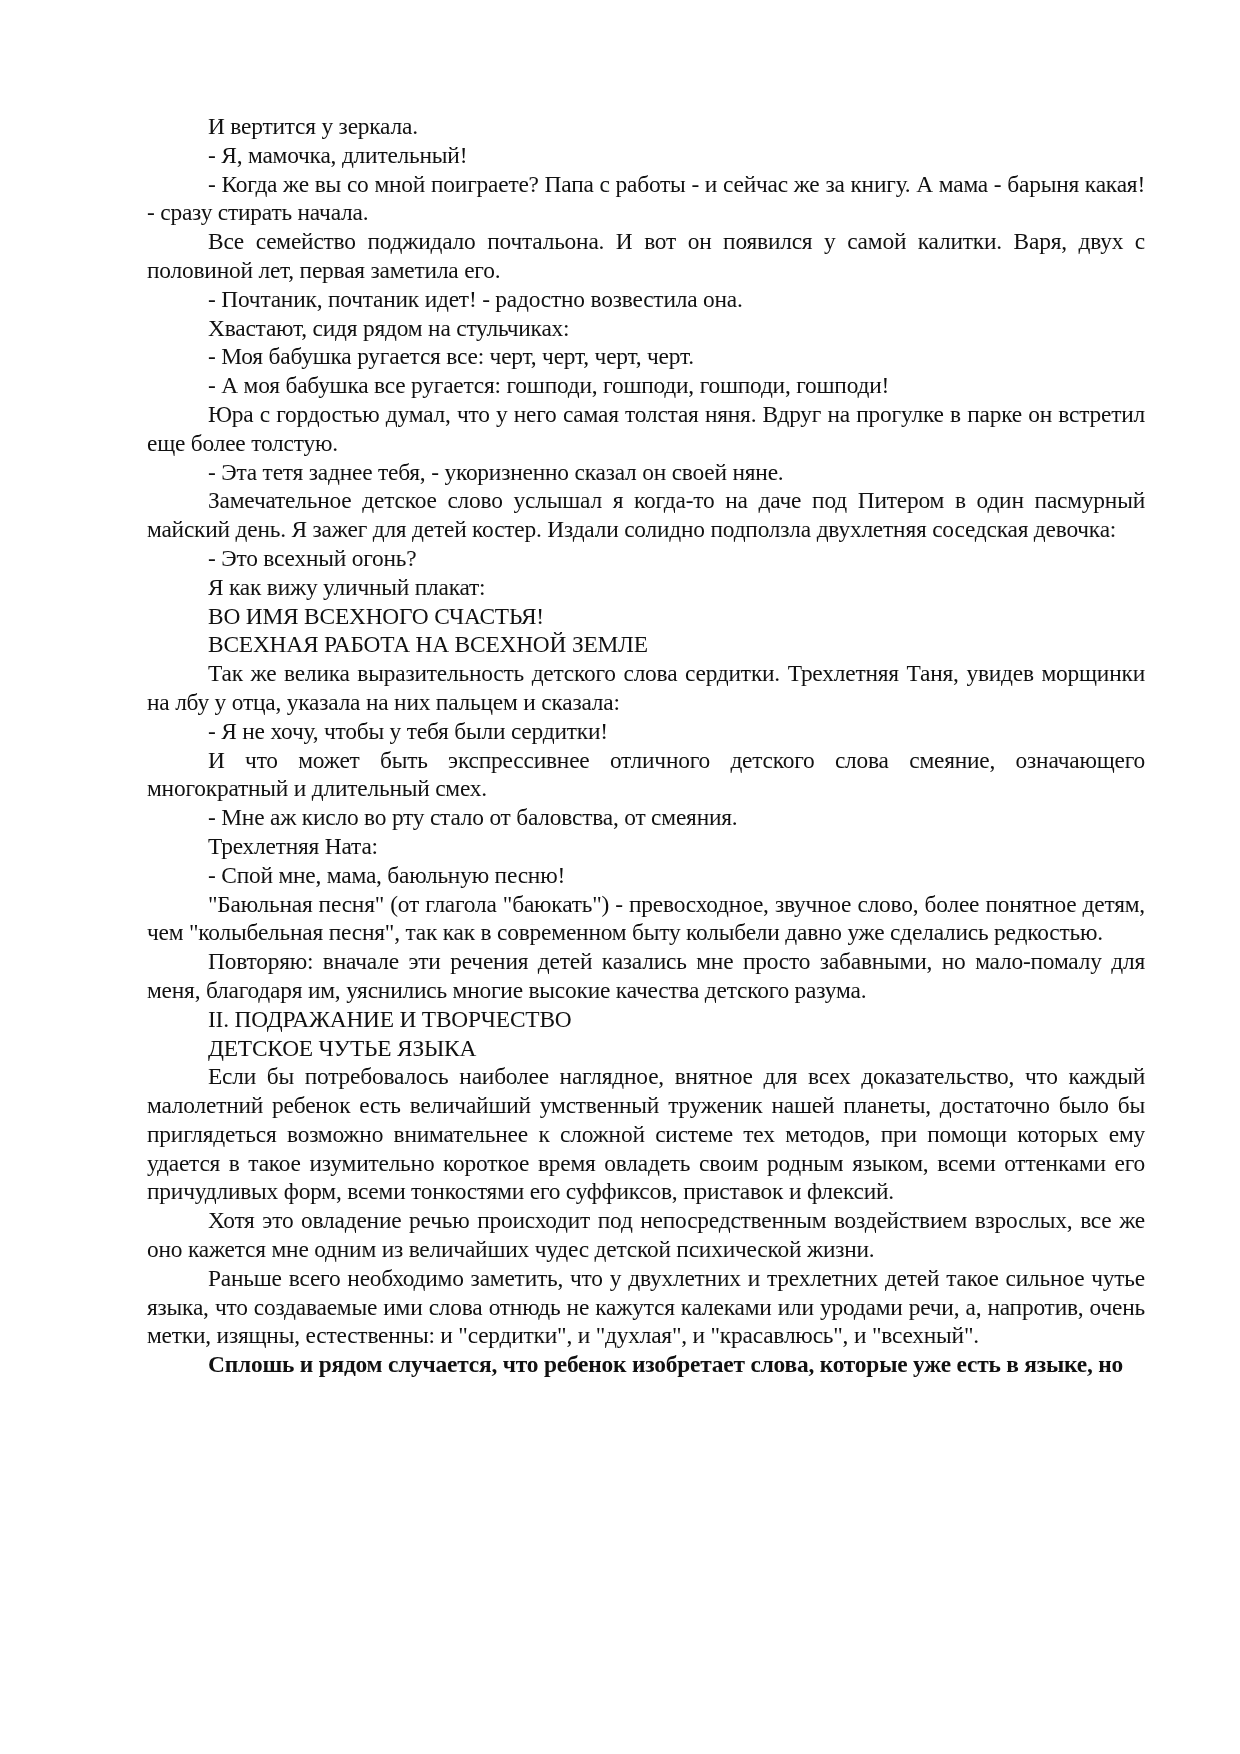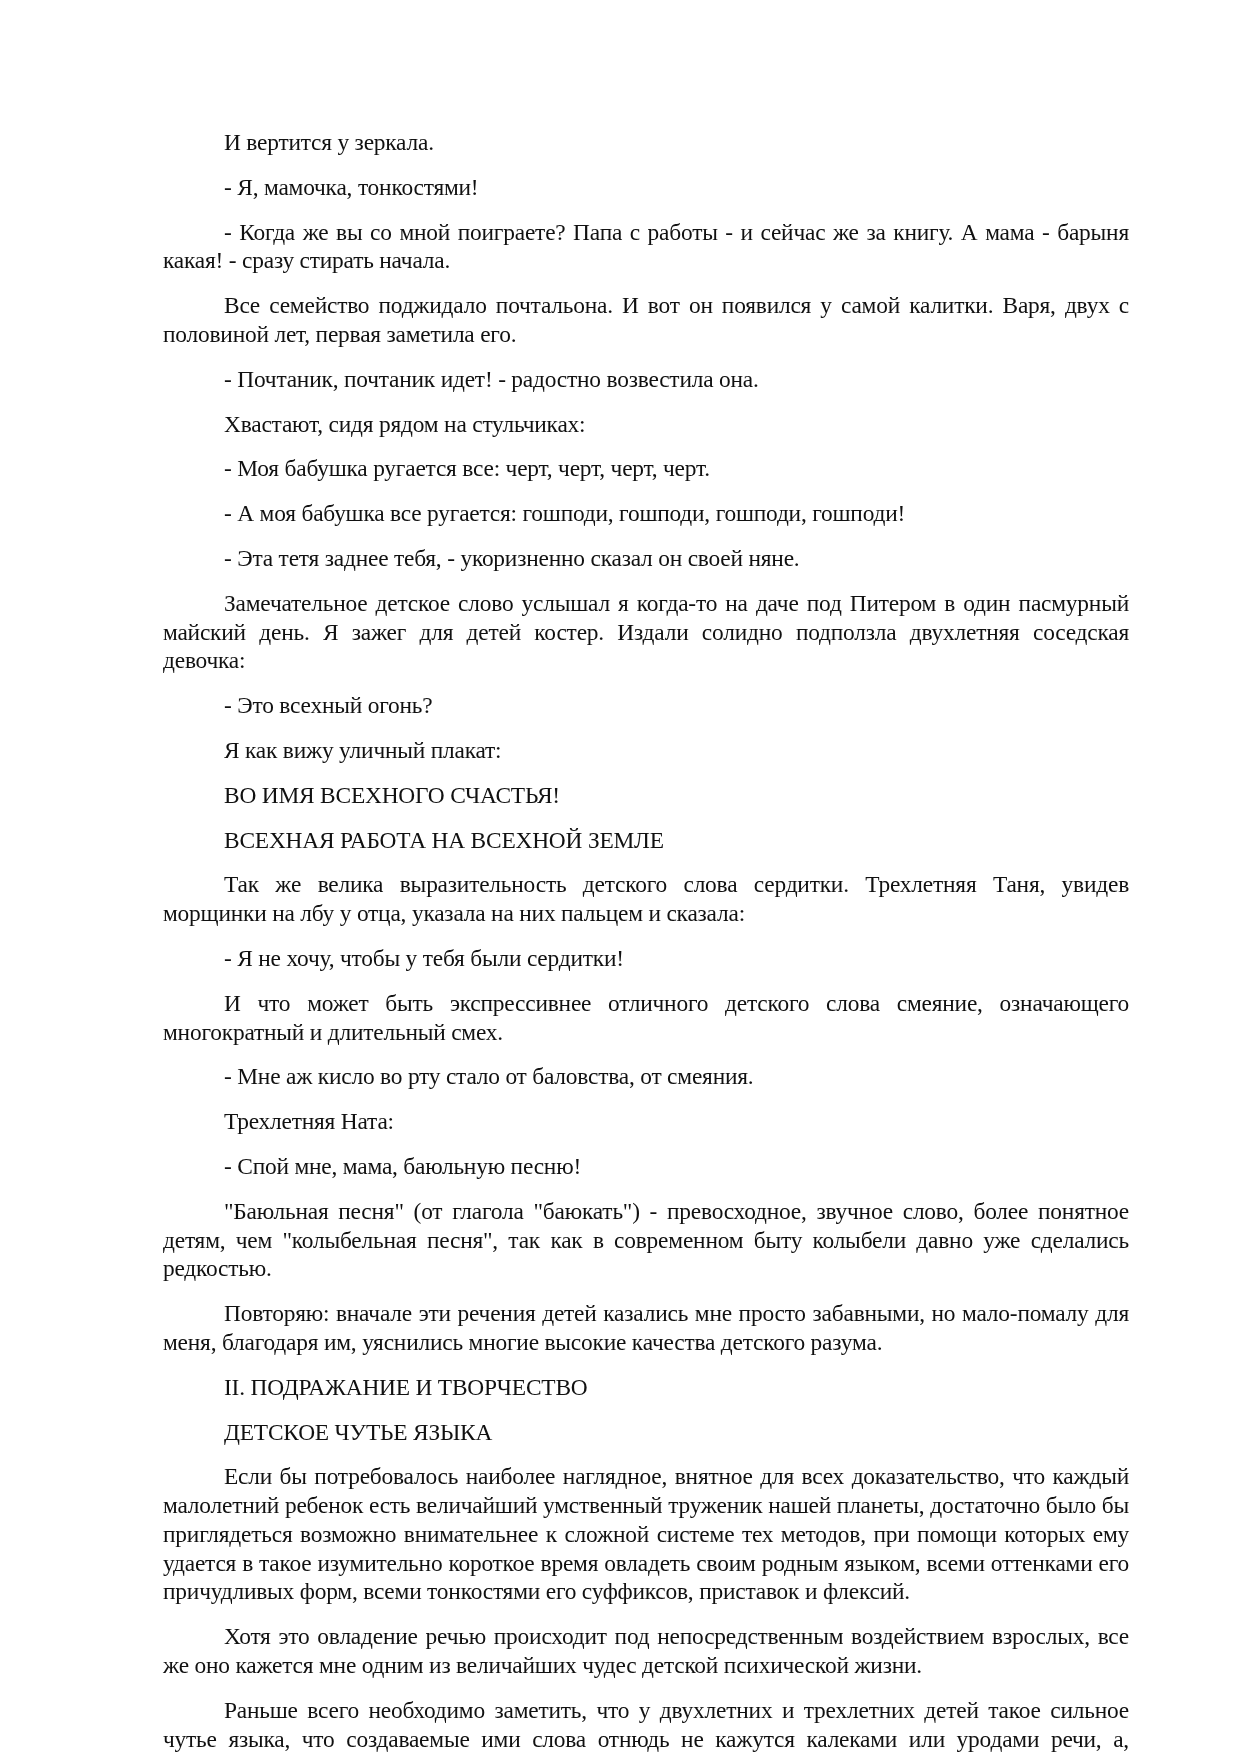--- a/index.html
+++ b/index.html
@@ -7,35 +7,36 @@
   .page {
     position: absolute;
     left: 147px; top: 112px;
     width: 998px;
     font-family: "Liberation Serif", "DejaVu Serif", serif;
     font-size: 23.4px;
     line-height: 28.8px;
     color: #111111;
     letter-spacing: -0.2px;
   }
-  .p { text-align: justify; text-indent: 61px; margin: 16px; }
+  .p { text-align: justify; text-indent: 61px; margin: 0; }
   .p.last-left { text-align-last: left; font-weight: bold; }
 </style>
 </head>
 <body>
 
 <div class="page">
   <p class="p">И вертится у зеркала.</p>
-  <p class="p">- Я, мамочка, тонкостями!</p>
+  <p class="p">- Я, мамочка, длительный!</p>
   <p class="p">- Когда же вы со мной поиграете? Папа с работы - и сейчас же за книгу. А мама - барыня какая! - сразу стирать начала.</p>
   <p class="p">Все семейство поджидало почтальона. И вот он появился у самой калитки. Варя, двух с половиной лет, первая заметила его.</p>
   <p class="p">- Почтаник, почтаник идет! - радостно возвестила она.</p>
   <p class="p">Хвастают, сидя рядом на стульчиках:</p>
   <p class="p">- Моя бабушка ругается все: черт, черт, черт, черт.</p>
   <p class="p">- А моя бабушка все ругается: гошподи, гошподи, гошподи, гошподи!</p>
+  <p class="p">Юра с гордостью думал, что у него самая толстая няня. Вдруг на прогулке в парке он встретил еще более толстую.</p>
   <p class="p">- Эта тетя заднее тебя, - укоризненно сказал он своей няне.</p>
   <p class="p">Замечательное детское слово услышал я когда-то на даче под Питером в один пасмурный майский день. Я зажег для детей костер. Издали солидно подползла двухлетняя соседская девочка:</p>
   <p class="p">- Это всехный огонь?</p>
   <p class="p">Я как вижу уличный плакат:</p>
   <p class="p">ВО ИМЯ ВСЕХНОГО СЧАСТЬЯ!</p>
   <p class="p">ВСЕХНАЯ РАБОТА НА ВСЕХНОЙ ЗЕМЛЕ</p>
   <p class="p">Так же велика выразительность детского слова сердитки. Трехлетняя Таня, увидев морщинки на лбу у отца, указала на них пальцем и сказала:</p>
   <p class="p">- Я не хочу, чтобы у тебя были сердитки!</p>
   <p class="p">И что может быть экспрессивнее отличного детского слова смеяние, означающего многократный и длительный смех.</p>
   <p class="p">- Мне аж кисло во рту стало от баловства, от смеяния.</p>

